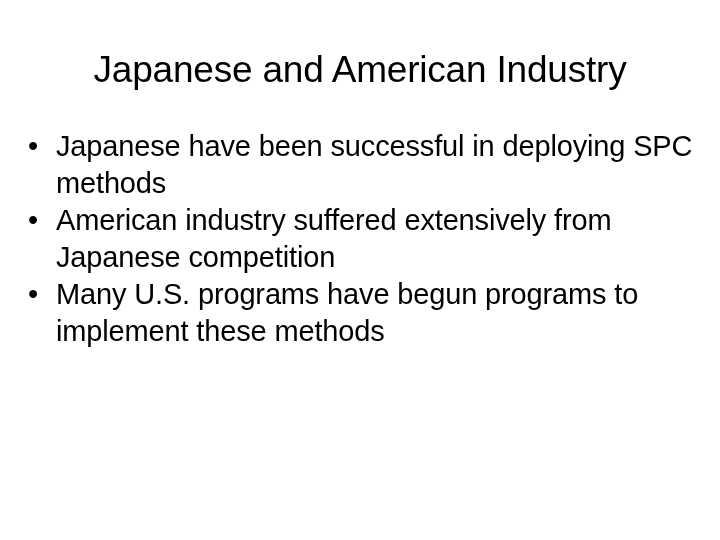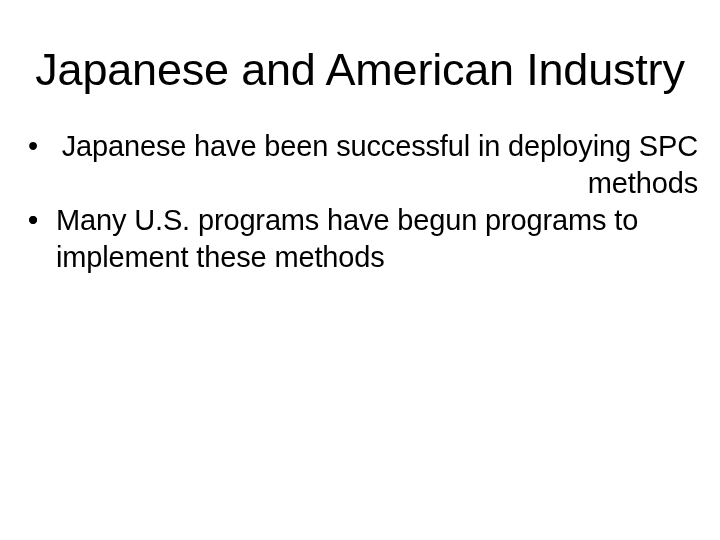--- a/index.html
+++ b/index.html
@@ -19,21 +19,21 @@
     font-family: "Liberation Sans", "DejaVu Sans", sans-serif;
     color: #000000;
     -webkit-font-smoothing: antialiased;
   }
   .slide-title {
     position: absolute;
     left: 0;
     top: 48px;
     width: 720px;
     text-align: center;
-    font-size: 45px;
+    font-size: 37px;
     line-height: 44px;
     font-weight: 400;
     letter-spacing: -0.2px;
     color: #000000;
     white-space: nowrap;
   }
   .body-block {
     position: absolute;
     left: 22px;
     top: 128px;
@@ -57,40 +57,41 @@
     width: 20px;
     font-size: 29px;
     line-height: 37px;
     text-align: left;
     color: #000000;
   }
   .bullet-text {
     display: block;
   }
   
-  .bullet-item.b1 .bullet-text { max-width: 652px; text-align: right; }
+  .bullet-item.b1 .bullet-text { max-width: 652px; }
   .bullet-item.b2 .bullet-text { max-width: 580px; }
   .bullet-item.b3 .bullet-text { max-width: 612px; }
 </style>
 </head>
 <body>
 
 <div class="slide">
 
   <div class="slide-title">Japanese and American Industry</div>
 
   <div class="body-block">
 
     <div class="bullet-item b1">
       <span class="bullet-marker">•</span>
       <span class="bullet-text">Japanese have been successful in deploying SPC methods</span>
     </div>
 
     <div class="bullet-item b2">
       <span class="bullet-marker">•</span>
+      <span class="bullet-text">American industry suffered extensively from Japanese competition</span>
     </div>
 
     <div class="bullet-item b3">
       <span class="bullet-marker">•</span>
       <span class="bullet-text">Many U.S. programs have begun programs to implement these methods</span>
     </div>
 
   </div>
 
 </div>

